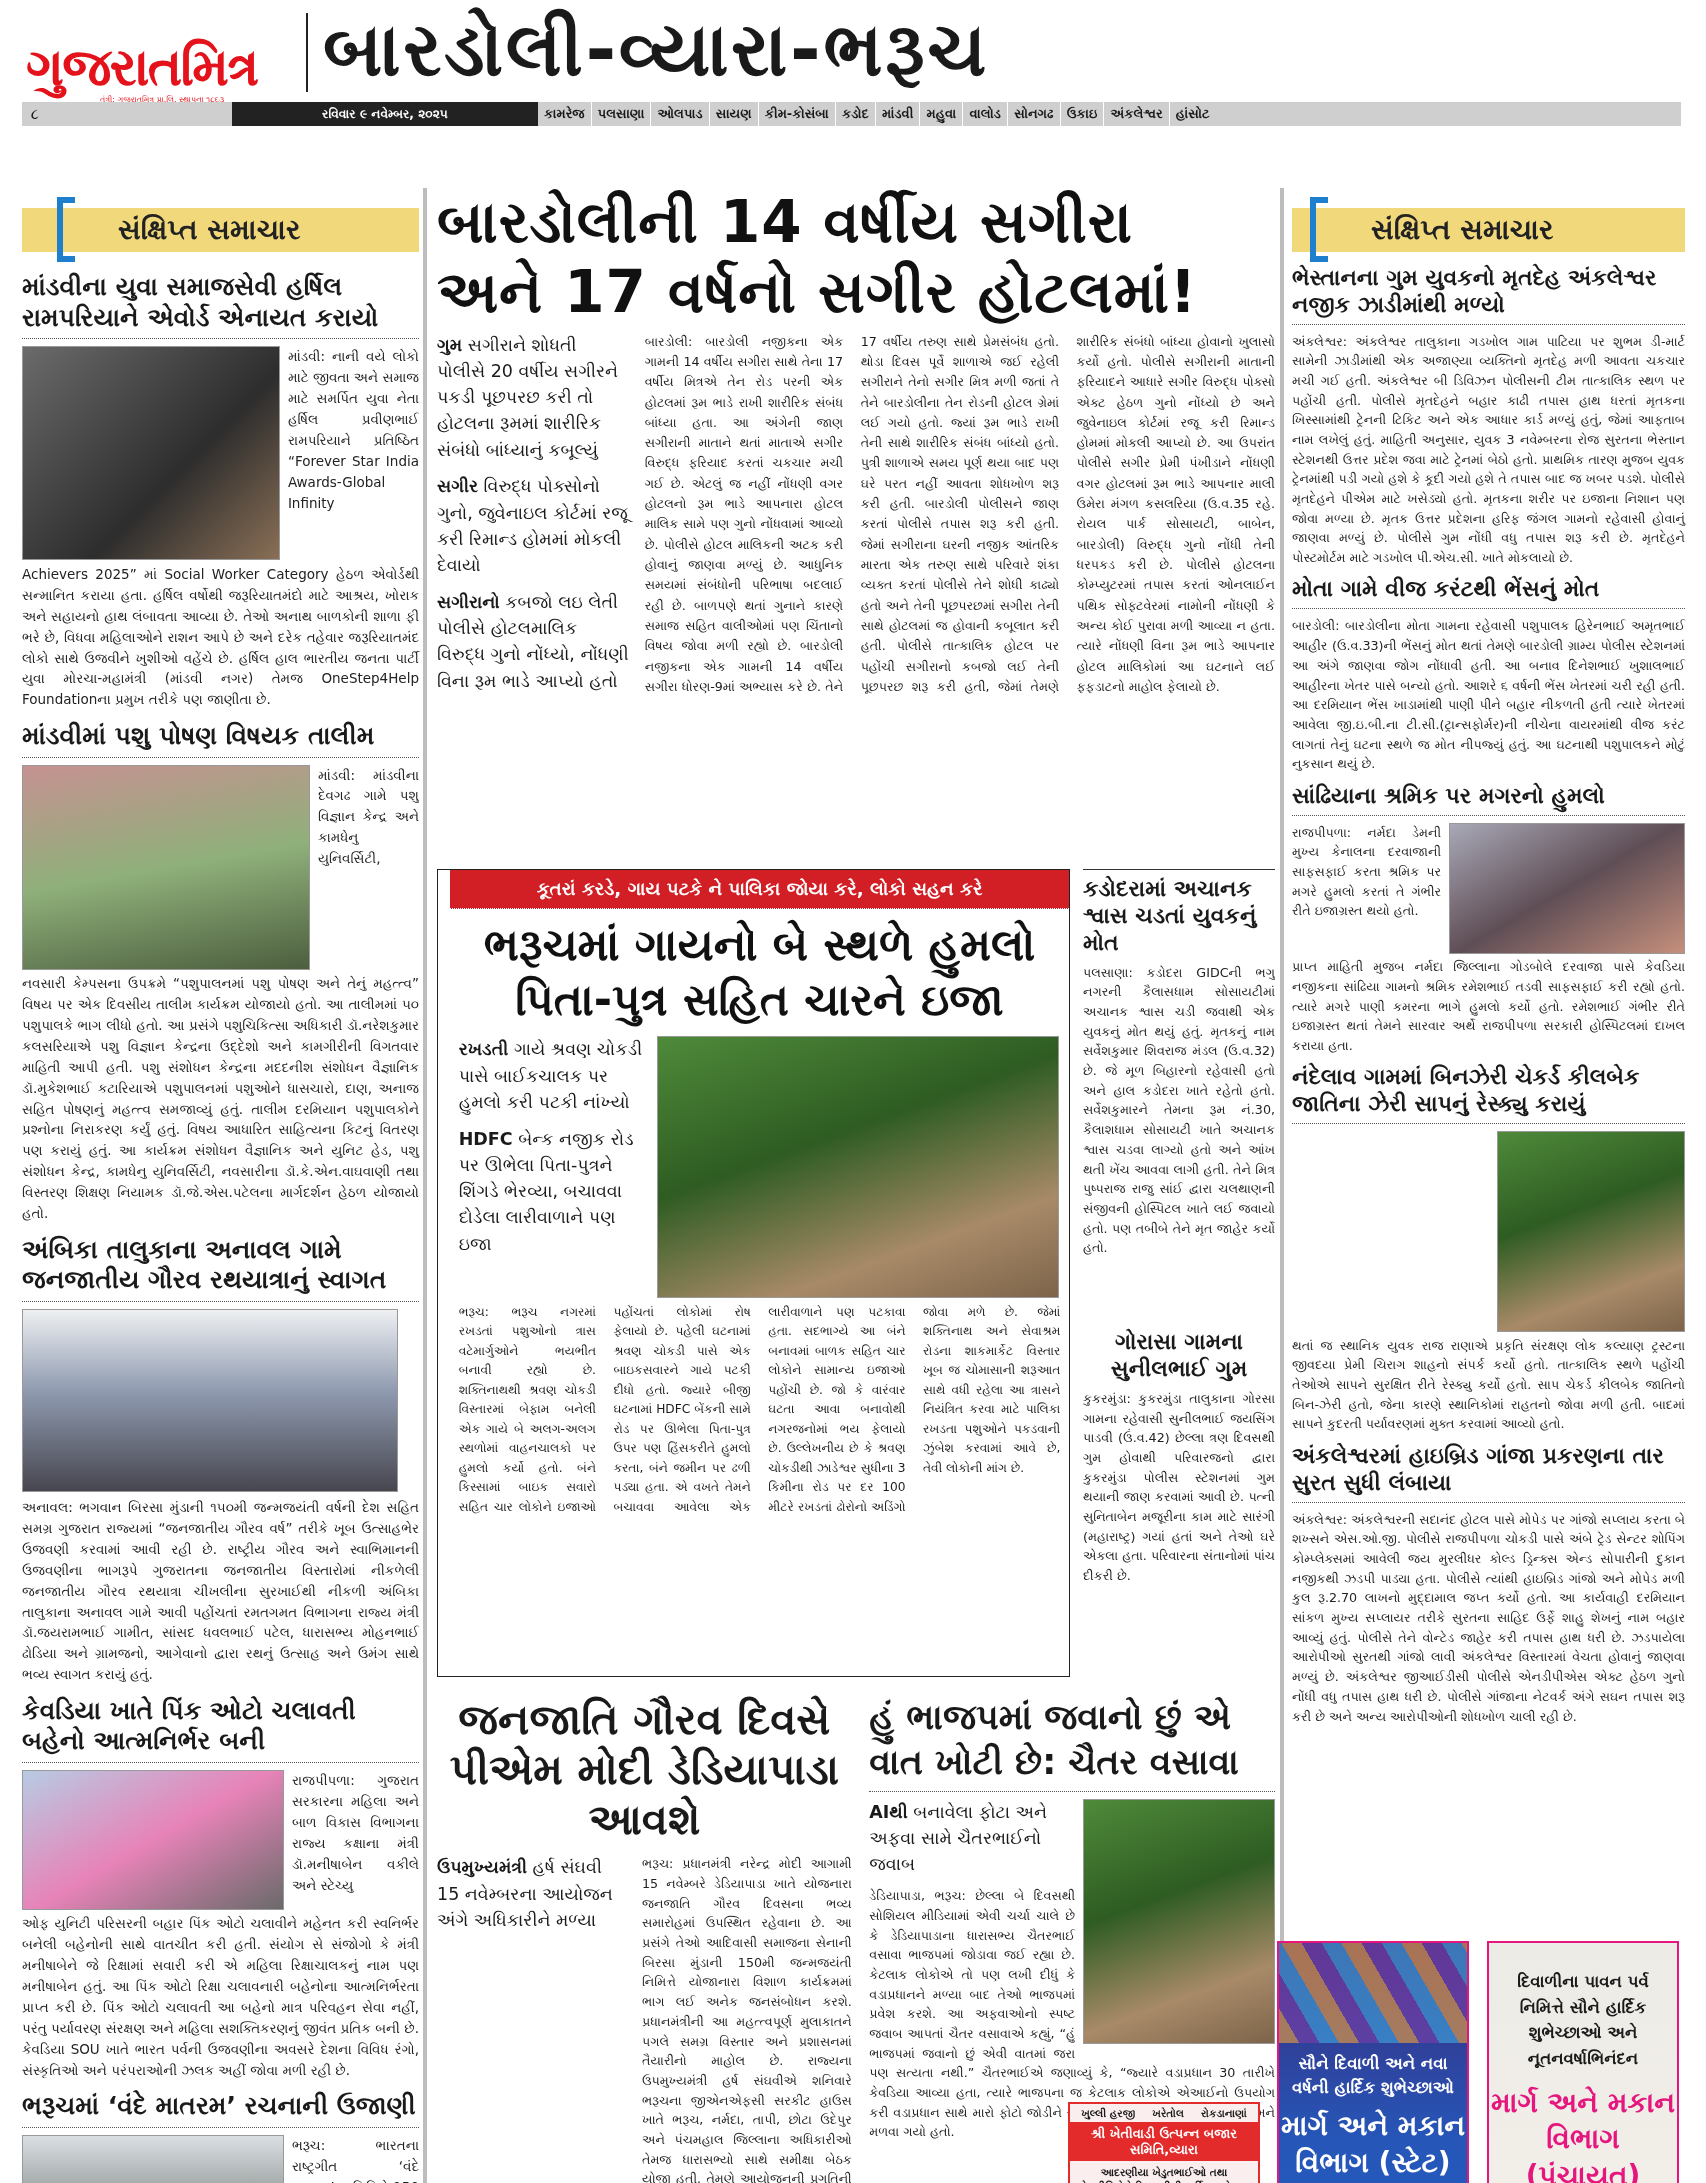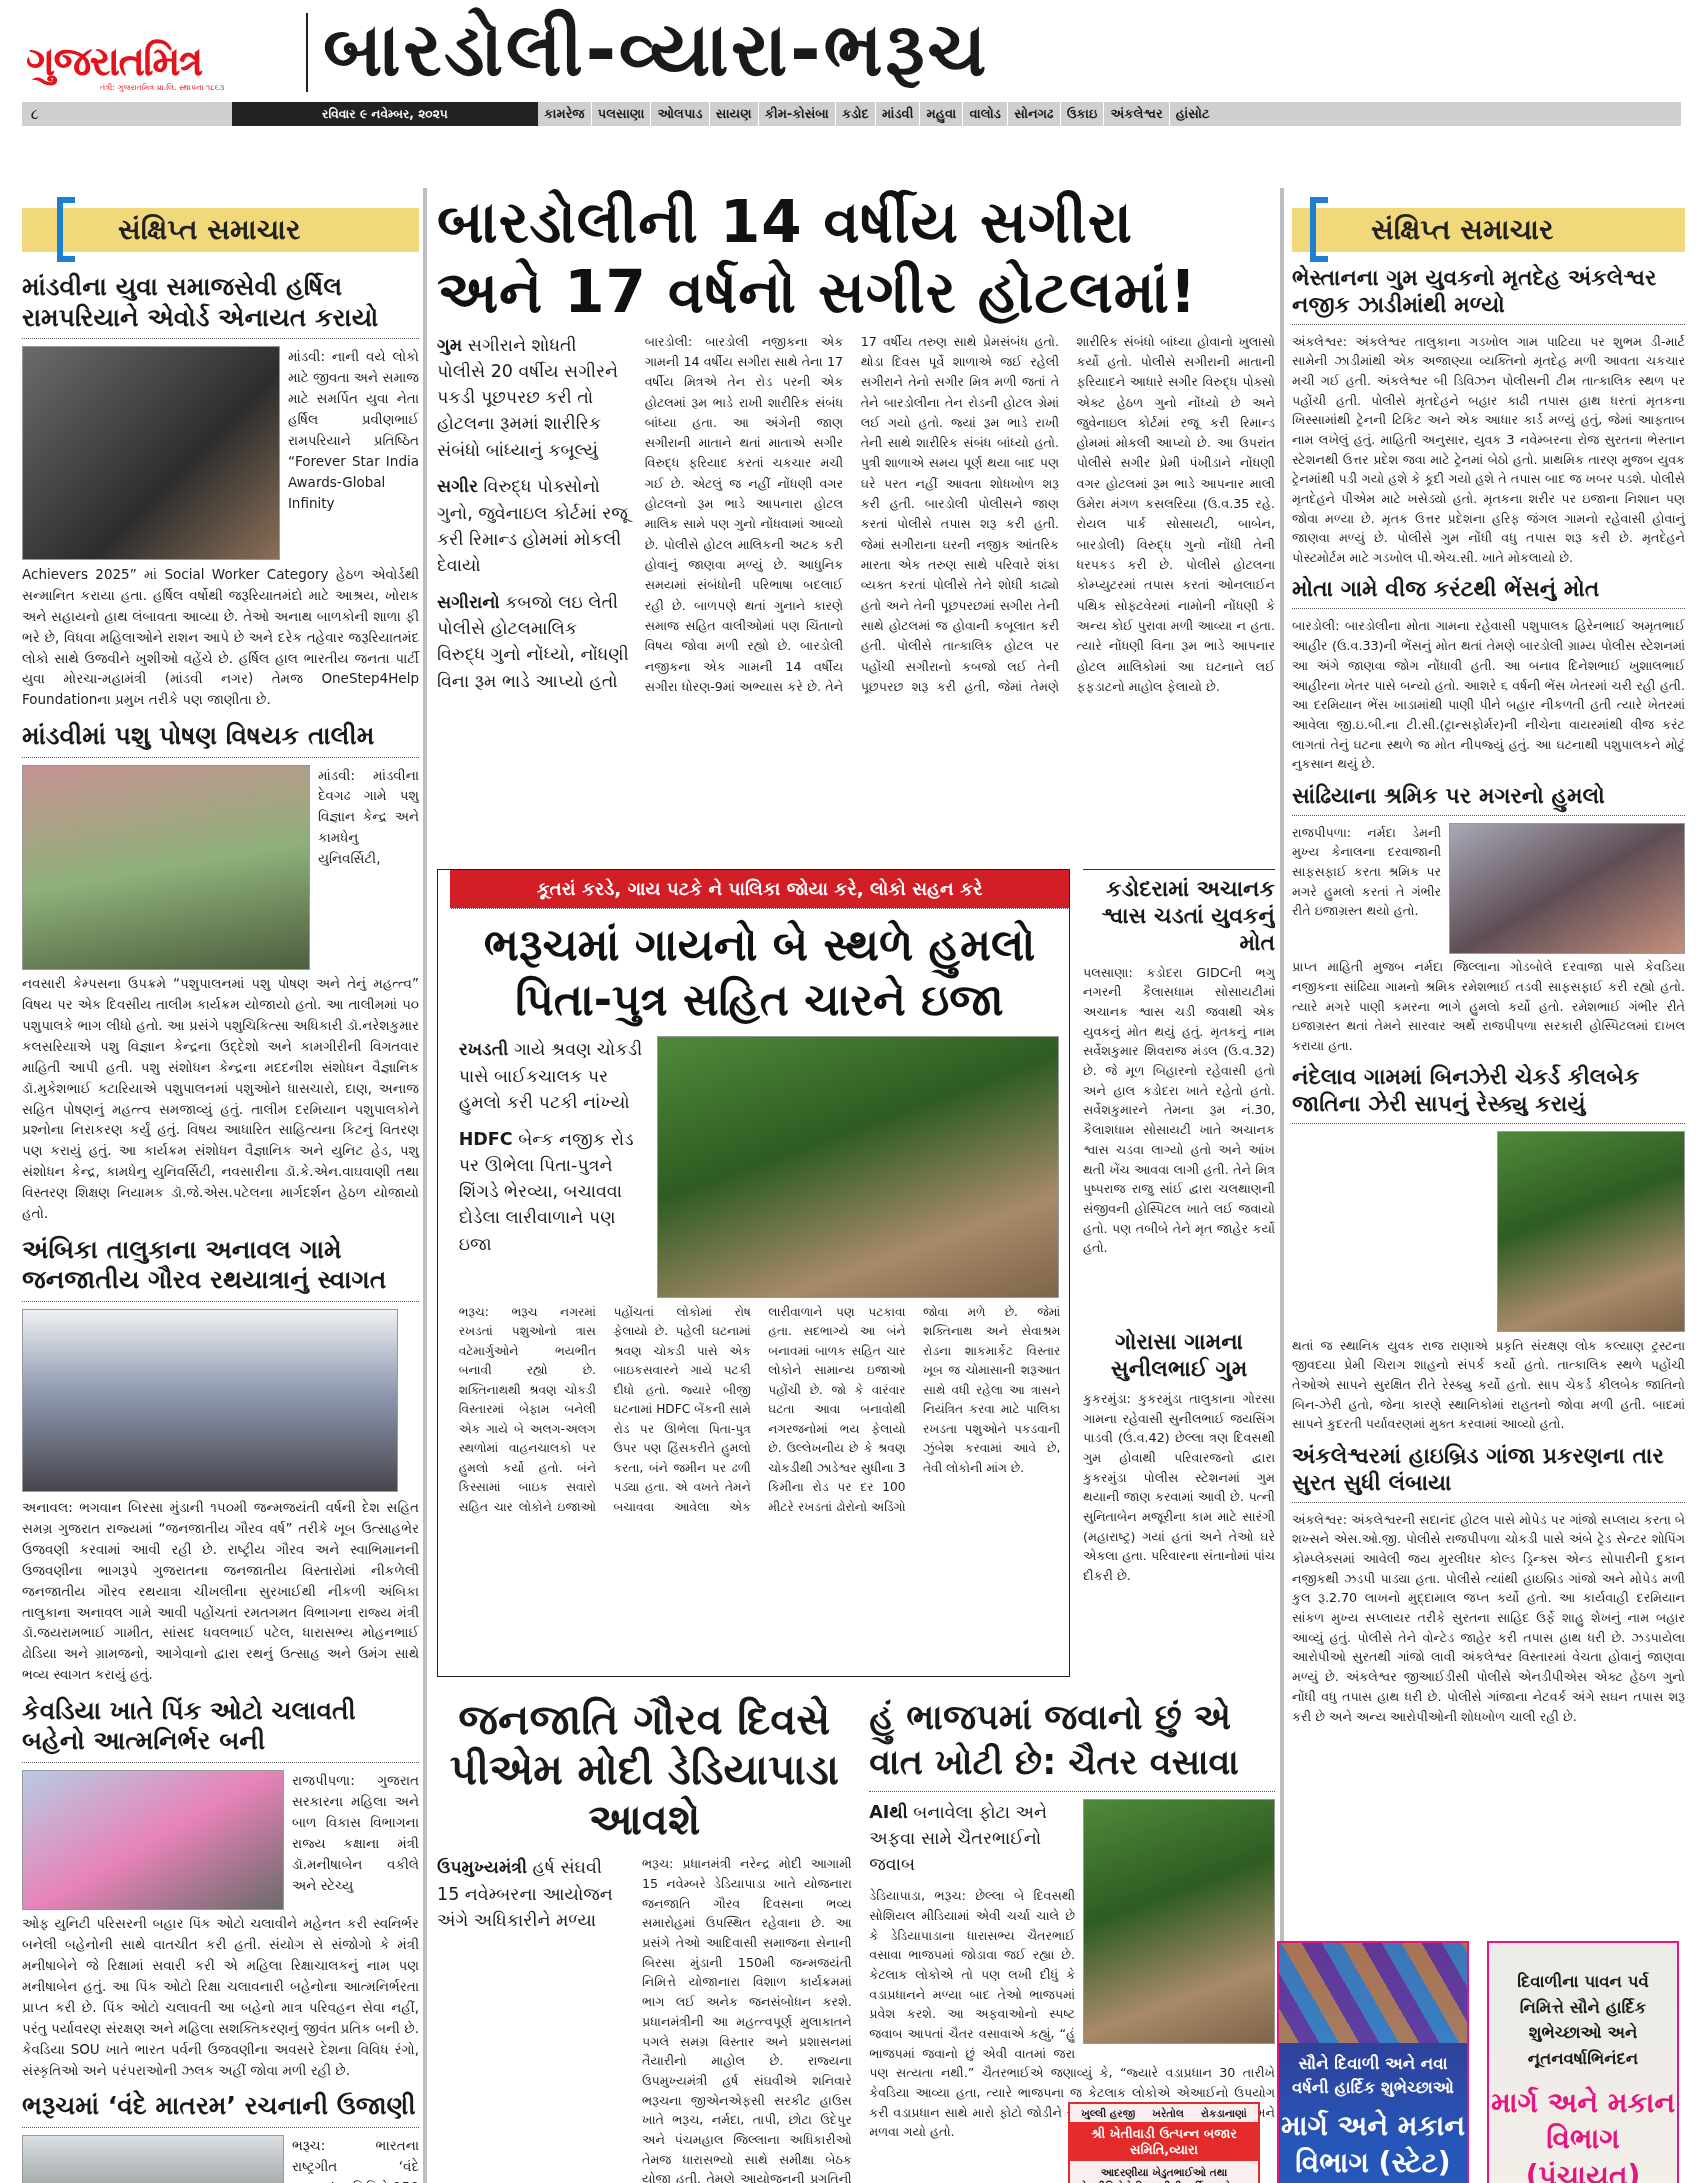--- a/index.html
+++ b/index.html
@@ -1,21 +1,21 @@
 <!DOCTYPE html>
 <html style="font-size:7px"><head>
 <meta charset="utf-8">
 <style>
   * { box-sizing: border-box; margin: 0; padding: 0; }
   html, body { width: 1707px; height: 2671px; background: #fff; overflow: hidden; }
   body { font-family: "DejaVu Sans", "Liberation Sans", sans-serif; color: #1a1a1a; position: relative; }
 
   .masthead { position: absolute; left: 0; top: 0; width: 1707px; height: 140px; }
   .brand { position: absolute; left: 26px; top: 41px; width: 262px; }
-  .brand-name { font-family: "DejaVu Sans", sans-serif; font-weight: bold; font-size: 40px; color: #e3121b; letter-spacing: -1.7px; line-height: 1; }
+  .brand-name { font-family: "DejaVu Sans", sans-serif; font-weight: bold; font-size: 52px; color: #e3121b; letter-spacing: -1.7px; line-height: 1; }
   .brand-tag { font-size: 7.9px; color: #e3121b; margin-left: 74px; margin-top: 1.7px; }
   .mast-divider { position: absolute; left: 306px; top: 13px; width: 1.7px; height: 79px; background: #222; }
   .edition-title { position: absolute; left: 323px; top: 8.7px; font-family: "DejaVu Sans", sans-serif; font-weight: bold; font-size: 74px; color: #1a1a1a; letter-spacing: 2.6px; line-height: 1.1; }
 
   .navbar { position: absolute; left: 22px; top: 102px; width: 1659px; height: 24px; background: #cfcfcf; display: flex; align-items: center; }
   .page-num { width: 210px; padding-left: 8.7px; font-size: 15px; }
   .date-box { width: 306px; height: 24px; background: #222; color: #fff; font-size: 12.2px; display: flex; align-items: center; justify-content: center; font-weight: bold; }
   .nav-items { display: flex; align-items: center; height: 24px; }
   .nav-item { font-size: 13px; font-weight: bold; padding: 0 6.1px; border-right: 1.3px solid #fff; line-height: 24px; color: #1a1a1a; cursor: pointer; }
   .nav-item:last-child { border-right: none; }
@@ -176,21 +176,21 @@
           <p class="side-lead"><b>HDFC</b><span> બેન્ક નજીક રોડ પર ઊભેલા પિતા-પુત્રને શિંગડે ભેરવ્યા, બચાવવા દોડેલા લારીવાળાને પણ ઇજા</span></p>
         </div>
         <div class="photo green" style="width:402px;height:262px;"></div>
       </div>
       <p class="multi-col" style="column-count:4;padding:0 8.7px;font-size:12.2px;">ભરૂચ: ભરૂચ નગરમાં રખડતાં પશુઓનો ત્રાસ વટેમાર્ગુઓને ભયભીત બનાવી રહ્યો છે. શક્તિનાથથી શ્રવણ ચોકડી વિસ્તારમાં બેફામ બનેલી એક ગાયે બે અલગ-અલગ સ્થળોમાં વાહનચાલકો પર હુમલો કર્યો હતો. બંને કિસ્સામાં બાઇક સવારો સહિત ચાર લોકોને ઇજાઓ પહોંચતાં લોકોમાં રોષ ફેલાયો છે. પહેલી ઘટનામાં શ્રવણ ચોકડી પાસે એક બાઇકસવારને ગાયે પટકી દીધો હતો. જ્યારે બીજી ઘટનામાં HDFC બેંકની સામે રોડ પર ઊભેલા પિતા-પુત્ર ઉપર પણ હિંસકરીતે હુમલો કરતા, બંને જમીન પર ઢળી પડ્યા હતા. એ વખતે તેમને બચાવવા આવેલા એક લારીવાળાને પણ પટકાવા હતા. સદભાગ્યે આ બંને બનાવમાં બાળક સહિત ચાર લોકોને સામાન્ય ઇજાઓ પહોંચી છે. જો કે વારંવાર ઘટતા આવા બનાવોથી નગરજનોમાં ભય ફેલાયો છે. ઉલ્લેખનીય છે કે શ્રવણ ચોકડીથી ઝાડેશ્વર સુધીના 3 કિમીના રોડ પર દર 100 મીટરે રખડતાં ઢોરોનો અડિંગો જોવા મળે છે. જેમાં શક્તિનાથ અને સેવાશ્રમ રોડના શાકમાર્કેટ વિસ્તાર ખૂબ જ ચોમાસાની શરૂઆત સાથે વધી રહેલા આ ત્રાસને નિયંત્રિત કરવા માટે પાલિકા રખડતા પશુઓને પકડવાની ઝુંબેશ કરવામાં આવે છે, તેવી લોકોની માંગ છે.</p>
     </article>
 
     <div style="width:192px;">
       <article style="height:454px;overflow:hidden;">
         <div class="sep-line"></div>
-        <h3 class="headline" style="font-size:22px;text-align:right;margin:6.1px 0;">કડોદરામાં અચાનક શ્વાસ ચડતાં યુવકનું મોત</h3>
+        <h3 class="headline" style="font-size:22px;text-align:left;margin:6.1px 0;">કડોદરામાં અચાનક શ્વાસ ચડતાં યુવકનું મોત</h3>
         <p class="body-sm">પલસાણા: કડોદરા GIDCની ભગુ નગરની કૈલાસધામ સોસાયટીમાં અચાનક શ્વાસ ચડી જવાથી એક યુવકનું મોત થયું હતું. મૃતકનું નામ સર્વેશકુમાર શિવરાજ મંડલ (ઉ.વ.32) છે. જે મૂળ બિહારનો રહેવાસી હતો અને હાલ કડોદરા ખાતે રહેતો હતો. સર્વેશકુમારને તેમના રૂમ નં.30, કૈલાશધામ સોસાયટી ખાતે અચાનક શ્વાસ ચડવા લાગ્યો હતો અને આંખ થતી ખેંચ આવવા લાગી હતી. તેને મિત્ર પુષ્પરાજ રાજુ સાંઈ દ્વારા ચલથાણની સંજીવની હોસ્પિટલ ખાતે લઈ જવાયો હતો. પણ તબીબે તેને મૃત જાહેર કર્યો હતો.</p>
       </article>
       <article style="height:349px;overflow:hidden;">
         <h3 class="headline" style="font-size:22px;text-align:center;margin:6.1px 0;">ગોરાસા ગામના સુનીલભાઈ ગુમ</h3>
         <p class="body-sm">કુકરમુંડા: કુકરમુંડા તાલુકાના ગોરસા ગામના રહેવાસી સુનીલભાઈ જયસિંગ પાડવી (ઉં.વ.42) છેલ્લા ત્રણ દિવસથી ગુમ હોવાથી પરિવારજનો દ્વારા કુકરમુંડા પોલીસ સ્ટેશનમાં ગુમ થયાની જાણ કરવામાં આવી છે. પત્ની સુનિતાબેન મજૂરીના કામ માટે સારંગી (મહારાષ્ટ્ર) ગયાં હતાં અને તેઓ ઘરે એકલા હતા. પરિવારના સંતાનોમાં પાંચ દીકરી છે.</p>
       </article>
     </div>
   </div>
 
   <div style="display:flex;gap:17.5px;margin-top:17.5px;">

